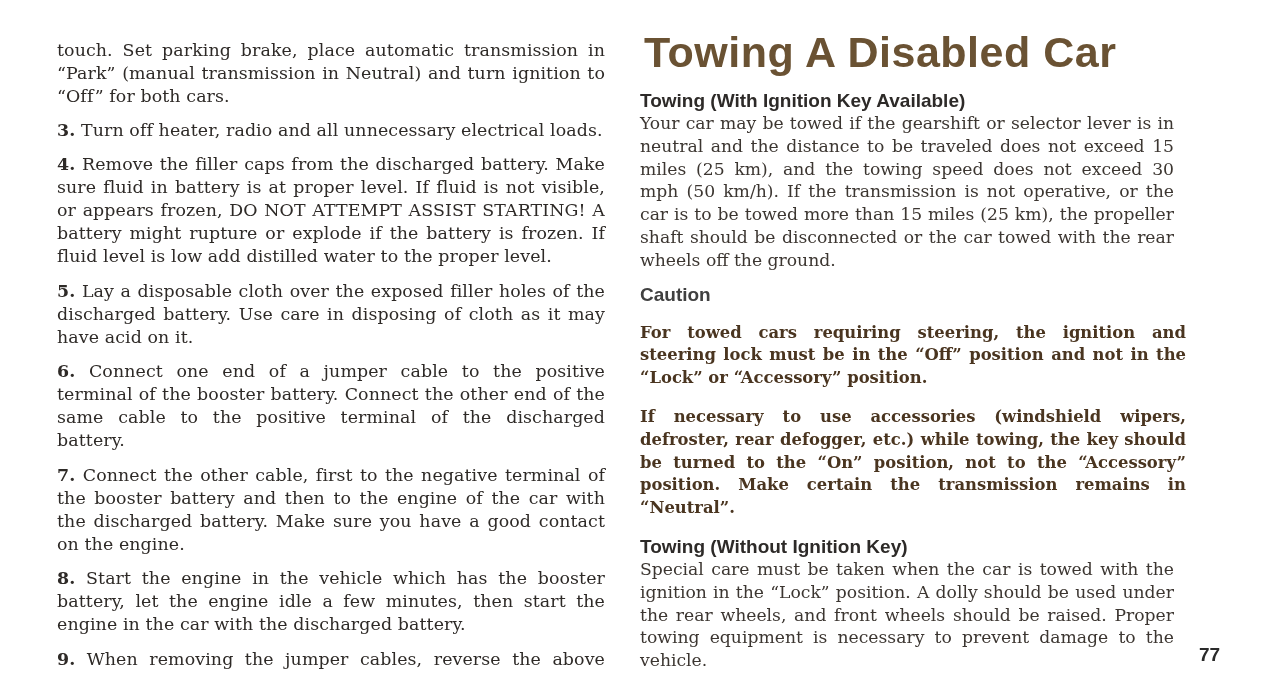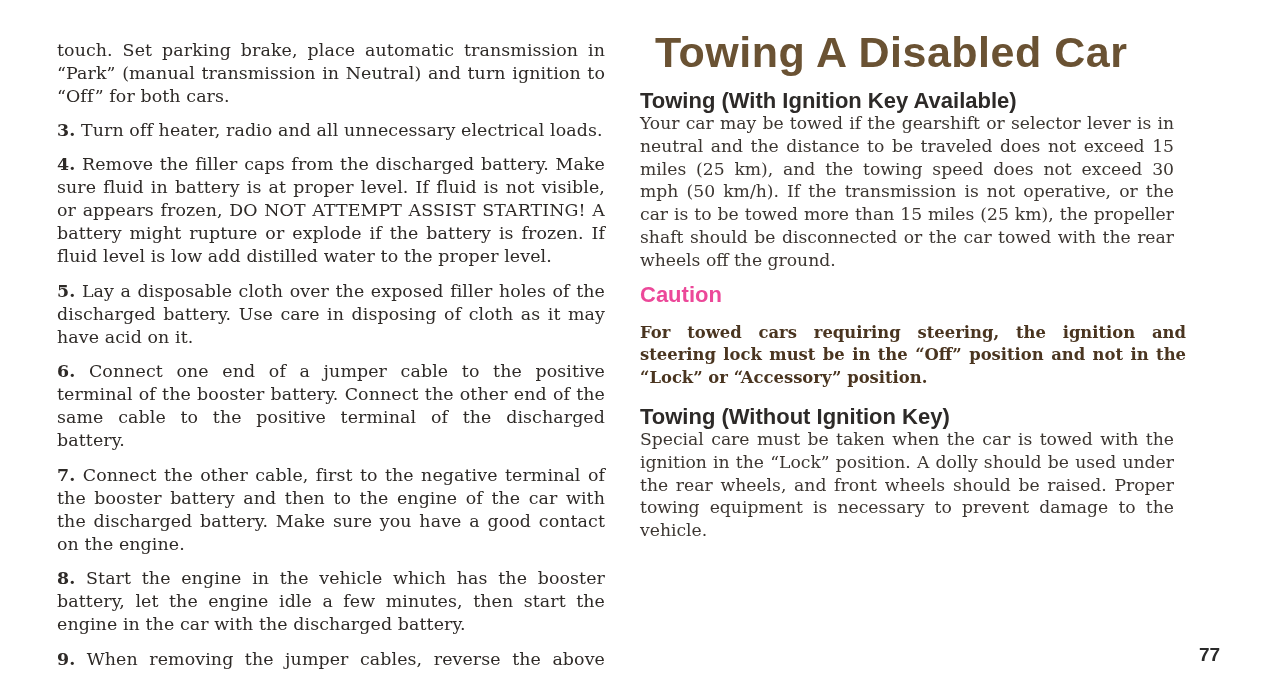--- a/index.html
+++ b/index.html
@@ -15,28 +15,28 @@
     font-size: 17.4px; line-height: 23px;
   }
   .col-left p { margin: 11px 0 7px 0; text-align: justify; text-align-last: left; letter-spacing: 0.1px; }
   .col-left p.gap { margin-top: 12px; }
   .num { font-weight: bold; }
   .col-right {
     position: absolute; left: 640px; top: 26px; width: 546px;
   }
   .title {
     font-family: "Liberation Sans", sans-serif; font-weight: bold;
-    font-size: 43px; color: #6a5233; margin: 0 0 12px 15px; line-height: 52px;
+    font-size: 43px; color: #6a5233; margin: 0 0 12px 4px; line-height: 52px;
     letter-spacing: 0.5px;
   }
   .h2 {
     font-family: "Liberation Sans", sans-serif; font-weight: bold;
-    font-size: 22px; color: #2d2a28; margin: 0; line-height: 22px;
+    font-size: 19px; color: #2d2a28; margin: 0; line-height: 22px;
   }
-  .h2.brown { color: #ec4899; margin-top: 12px; }
+  .h2.brown { color: #404040; margin-top: 12px; }
   .body-text { font-size: 17.2px; line-height: 22.8px; margin: 0 12px 2px 0; color: #3c3631; text-align: justify; text-align-last: left; }
   .caution-text { font-size: 16.4px; line-height: 22.8px; margin: 16px 0 6px 0; color: #4a3520; font-weight: bold; text-align: justify; text-align-last: left; }
   .spacer { height: 10px; }
   .page-num {
     position: absolute; left: 1199px; top: 644px;
     font-family: "Liberation Sans", sans-serif; font-weight: bold;
     font-size: 19px; color: #2a2a2a;
   }
 </style>
 </head>
@@ -52,18 +52,19 @@
   <p><span class="num">8.</span> <span>Start the engine in the vehicle which has the booster battery, let the engine idle a few minutes, then start the engine in the car with the discharged battery.</span></p>
   <p class="gap"><span class="num">9.</span> <span>When removing the jumper cables, reverse the above sequence exactly. Be careful of the moving belt and fan.</span></p>
 </div>
 
 <div class="col-right">
   <h1 class="title">Towing A Disabled Car</h1>
   <h2 class="h2">Towing (With Ignition Key Available)</h2>
   <p class="body-text">Your car may be towed if the gearshift or selector lever is in neutral and the distance to be traveled does not exceed 15 miles (25 km), and the towing speed does not exceed 30 mph (50 km/h). If the transmission is not operative, or the car is to be towed more than 15 miles (25 km), the propeller shaft should be disconnected or the car towed with the rear wheels off the ground.</p>
   <h2 class="h2 brown">Caution</h2>
   <p class="caution-text">For towed cars requiring steering, the ignition and steering lock must be in the “Off” position and not in the “Lock” or “Accessory” position.</p>
+  <p class="caution-text">If necessary to use accessories (windshield wipers, defroster, rear defogger, etc.) while towing, the key should be turned to the “On” position, not to the “Accessory” position. Make certain the transmission remains in “Neutral”.</p>
   <div class="spacer"></div>
   <h2 class="h2">Towing (Without Ignition Key)</h2>
   <p class="body-text">Special care must be taken when the car is towed with the ignition in the “Lock” position. A dolly should be used under the rear wheels, and front wheels should be raised. Proper towing equipment is necessary to prevent damage to the vehicle.</p>
 </div>
 
 <div class="page-num">77</div>
 
 </body></html>

